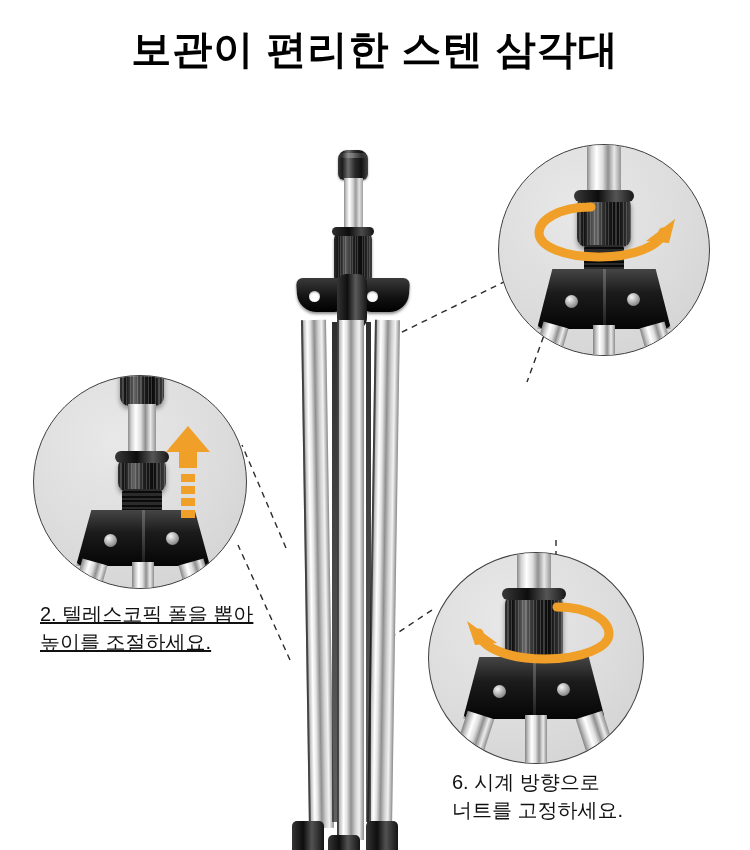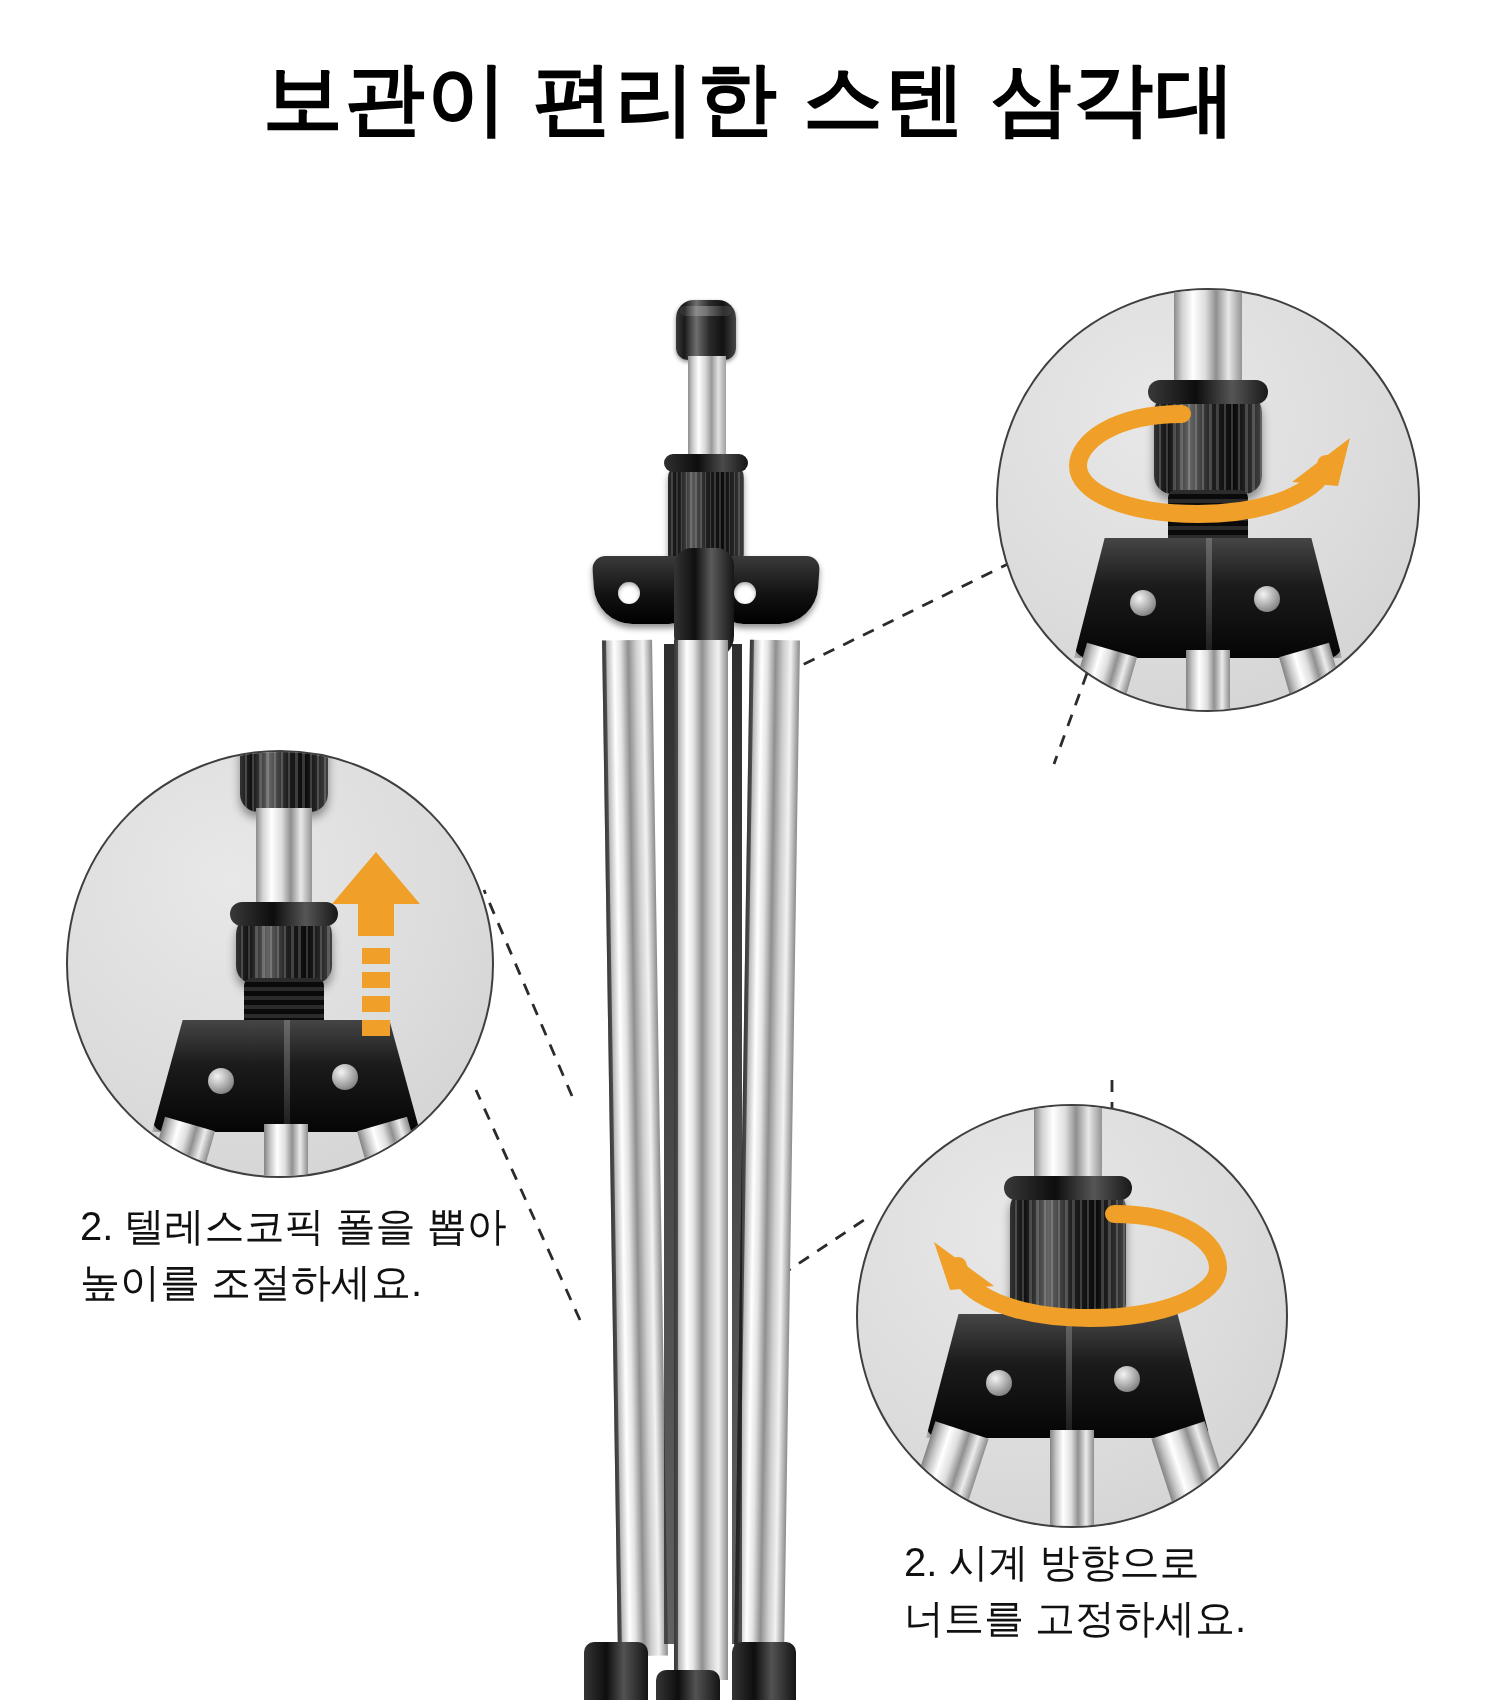--- a/index.html
+++ b/index.html
@@ -248,21 +248,21 @@
   
   .caption {
     position: absolute;
     color: #111111;
     font-size: 20px;
     line-height: 1.42;
     white-space: pre-line;
     font-weight: 500;
   }
   .caption.c1 { left: 521px; top: 372px; }
-  .caption.c2 { left: 40px;  top: 600px; text-align:left; }
+  .caption.c2 { left: 40px;  top: 600px; text-align:left;text-decoration:underline; }
   .caption.c3 { left: 452px; top: 768px; }
 </style>
 </head>
 <body>
 
 <div id="page">
 
   <div class="page-title">보관이 편리한 스텐 삼각대</div>
 
   <svg class="connectors" viewBox="0 0 750 850" width="750" height="850">
@@ -403,16 +403,16 @@
         <svg width="186" height="76" viewBox="0 0 186 76">
           <path d="M112 12 C146 12 164 26 164 39 C164 52 138 64 100 64 C62 64 36 52 34 38" fill="none" stroke="#f0a028" stroke-width="9" stroke-linecap="round"></path>
           <path d="M52 48 L22 26 L30 50 Z" fill="#f0a028"></path>
         </svg>
       </div>
     </div>
   </div>
 
   <div class="caption c2">2. 텔레스코픽 폴을 뽑아
 높이를 조절하세요.</div>
-  <div class="caption c3">2. 시계 방향으로
+  <div class="caption c3">6. 시계 방향으로
 너트를 고정하세요.</div>
 
 </div>
 
 </body></html>

